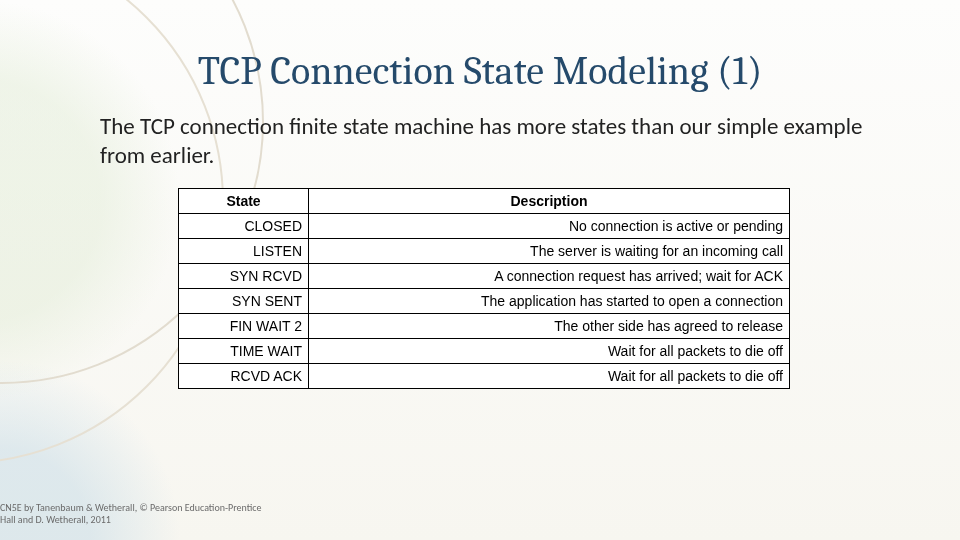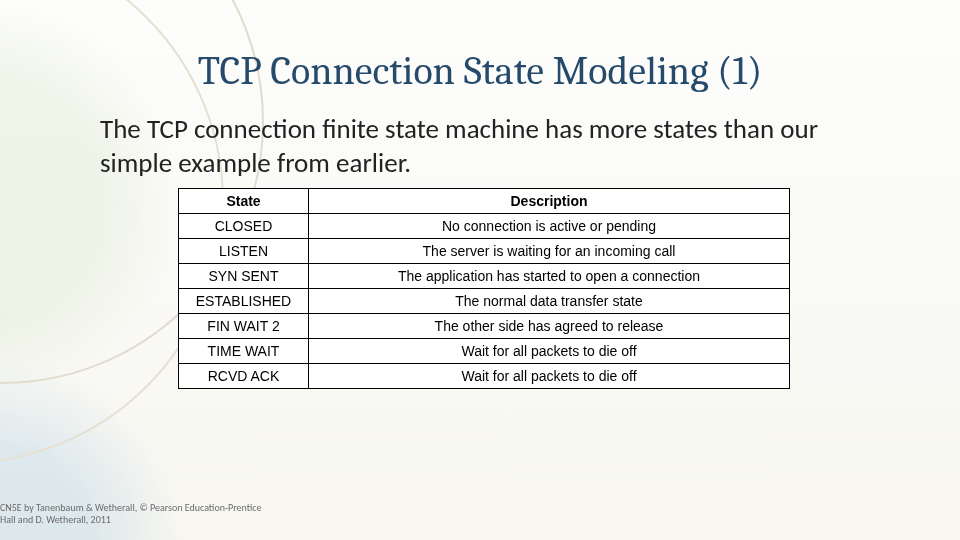--- a/index.html
+++ b/index.html
@@ -6,24 +6,24 @@
     font-family:"Segoe UI",Calibri,Arial,sans-serif;background:#fff;}
   .slide{position:relative;width:960px;height:540px;
     background:
       radial-gradient(circle at 0 540px, rgba(190,215,230,.45) 0 90px, transparent 180px),
       radial-gradient(circle at -20px 200px, rgba(215,230,200,.35) 0 120px, transparent 200px),
       linear-gradient(#fdfdfc,#f7f6f0);}
   .arc1{position:absolute;left:-260px;top:-140px;width:520px;height:520px;border:2px solid #e2dccf;border-radius:50%;}
   .arc2{position:absolute;left:-300px;top:-60px;width:520px;height:520px;border:2px solid #e6e0d3;border-radius:50%;}
   h1{position:absolute;left:0;right:0;top:48px;margin:0;text-align:center;
      font-family:Cambria,"Times New Roman",serif;font-weight:400;font-size:40px;color:#254a6b;}
-  .body{position:absolute;left:100px;top:112px;width:790px;font-size:27px;color:#222;line-height:1.25;}
+  .body{position:absolute;left:100px;top:112px;width:790px;font-size:23px;color:#222;line-height:1.25;}
   .table-wrap{position:absolute;left:178px;top:188px;width:612px;background:#fff;}
   table{border-collapse:collapse;width:100%;font-family:Arial,Helvetica,sans-serif;font-size:14px;}
-  th,td{border:1.5px solid #000;padding:2px 6px;text-align:center;vertical-align:middle;height:20px;}
+  th,td{border:1.5px solid #000;padding:2px 6px;text-align:right;vertical-align:middle;height:20px;}
   th{font-weight:700;text-align:center;}
   col.c1{width:130px;}
   .footer{position:absolute;left:0;right:0;bottom:14px;text-align:left;
     font-size:10px;color:#6b6b6b;line-height:1.2;}
 </style>
 </head>
 <body>
 
 <div class="slide">
   <div class="arc1"></div>
@@ -48,26 +48,26 @@
       <tbody id="tbody">
           <tr>
             <td>CLOSED</td>
             <td>No connection is active or pending</td>
           </tr>
           <tr>
             <td>LISTEN</td>
             <td>The server is waiting for an incoming call</td>
           </tr>
           <tr>
+            <td>SYN RCVD</td>
+            <td>A connection request has arrived; wait for ACK</td>
+          </tr>
+          <tr>
             <td>SYN SENT</td>
             <td>The application has started to open a connection</td>
-          </tr>
-          <tr>
-            <td>ESTABLISHED</td>
-            <td>The normal data transfer state</td>
           </tr>
           <tr>
             <td>FIN WAIT 2</td>
             <td>The other side has agreed to release</td>
           </tr>
           <tr>
             <td>TIME WAIT</td>
             <td>Wait for all packets to die off</td>
           </tr>
           <tr>

